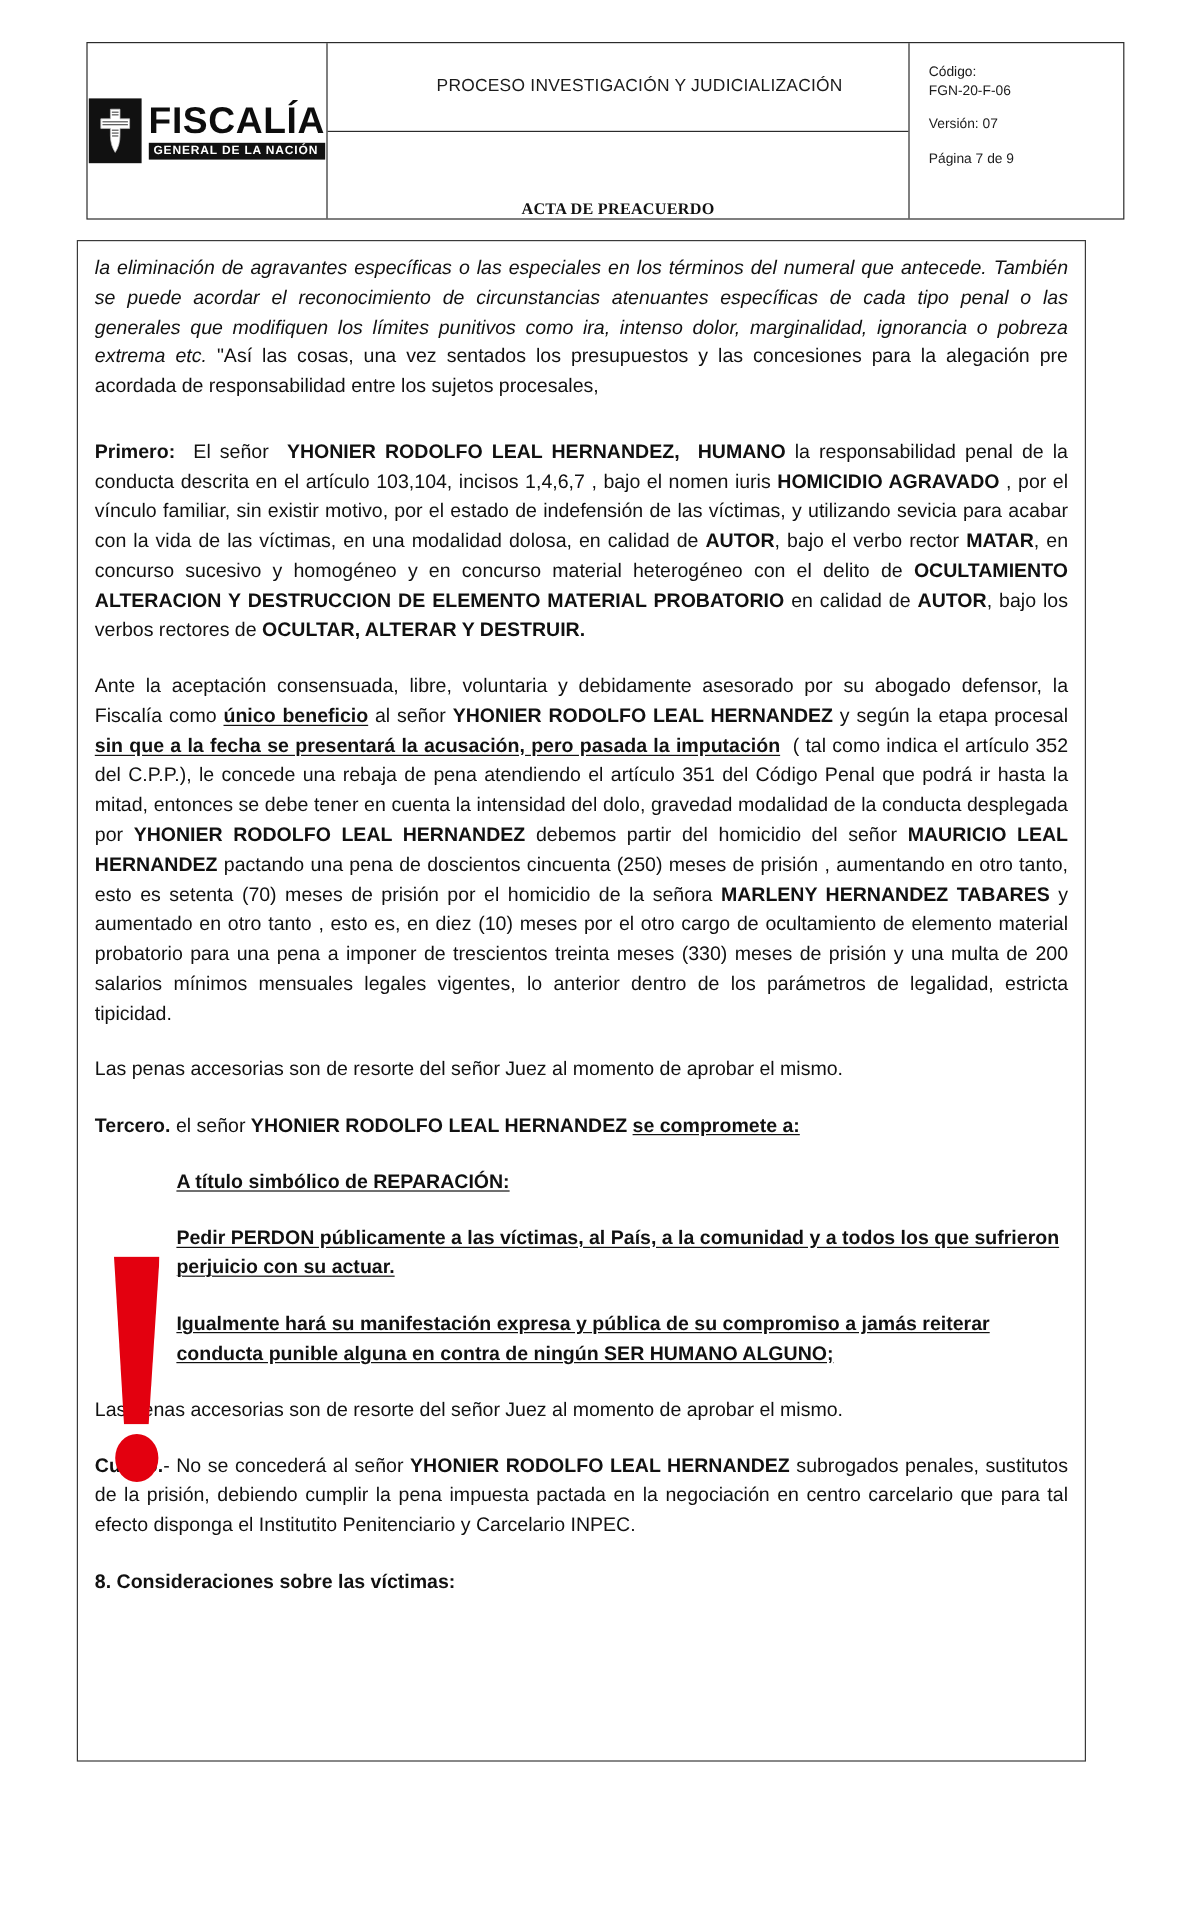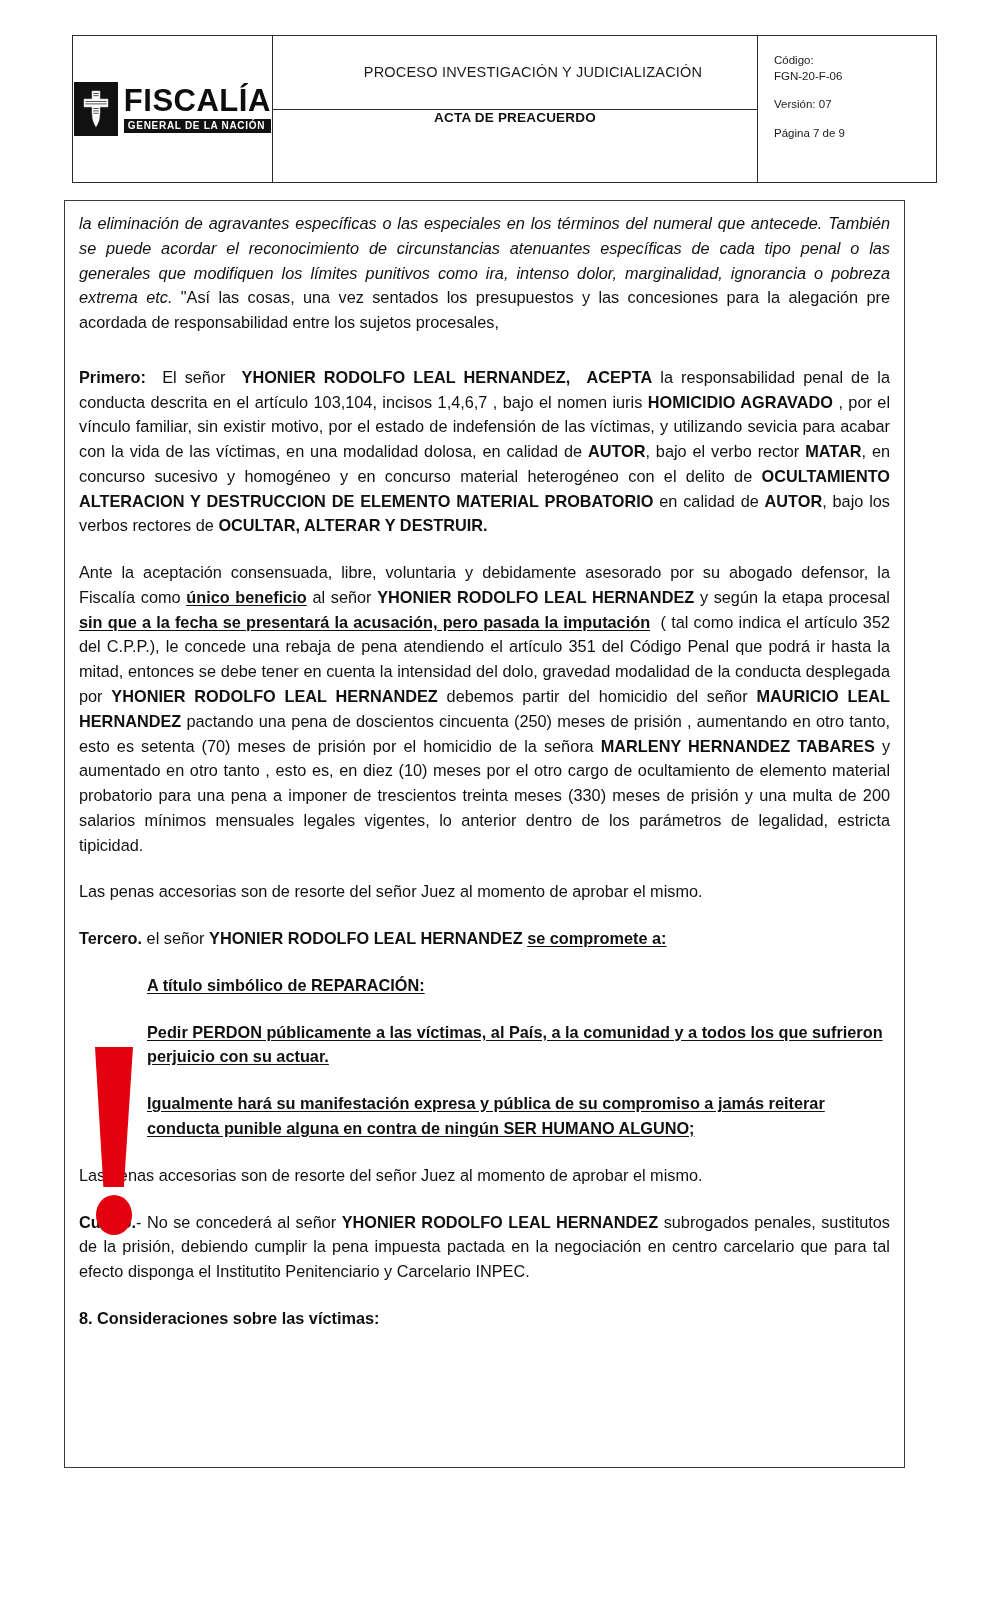--- a/index.html
+++ b/index.html
@@ -45,21 +45,21 @@
   .hdr-mid{
     flex:1;display:flex;flex-direction:column;
     border-right:1.5px solid #2b2b2b;box-sizing:border-box;
   }
   .hdr-mid-top{
     flex:1;display:flex;align-items:center;justify-content:center;
     border-bottom:1.5px solid #2b2b2b;box-sizing:border-box;
   }
   .hdr-mid-top span{font-size:14.5px;letter-spacing:.2px;color:#1b1b1b;padding-left:36px;}
   .hdr-mid-bot{
-    flex:1;display:flex;align-items:flex-start;justify-content:center;
+    flex:1;display:flex;align-items:flex-end;justify-content:center;font-family:Liberation Serif, serif;
   }
   .hdr-mid-bot span{font-size:13.5px;font-weight:bold;letter-spacing:.2px;color:#111;}
   .hdr-right{
     width:178px;box-sizing:border-box;
     padding:17px 0 0 16px;
     display:flex;flex-direction:column;gap:13px;
   }
   .hdr-right .kv{font-size:11.5px;line-height:1.35;color:#1b1b1b;}
   .hdr-right .kv b{font-weight:normal;}
   .kv .val{font-weight:normal;}
@@ -171,21 +171,21 @@
         <span class="ital">la eliminación de agravantes específicas o las especiales en los términos del numeral que antecede. También se puede acordar el reconocimiento de circunstancias atenuantes específicas de cada tipo penal o las generales que modifiquen los límites punitivos como ira, intenso dolor, marginalidad, ignorancia o pobreza extrema etc.</span>
         <span>"Así las cosas, una vez sentados los presupuestos y las concesiones para la alegación pre acordada de responsabilidad entre los sujetos procesales,</span>
       </p>
 
       <div class="gap-lg"></div>
 
       <p class="para">
         <b>Primero:</b>&nbsp;
         <span>El señor</span>&nbsp;
         <b>YHONIER RODOLFO LEAL HERNANDEZ,</b>&nbsp;
-        <b>ACEPTA</b>
+        <b>HUMANO</b>
         <span>la responsabilidad penal de la conducta descrita en el artículo 103,104, incisos 1,4,6,7 , bajo el nomen iuris</span>
         <b>HOMICIDIO AGRAVADO</b>
         <span>, por el vínculo familiar, sin existir motivo, por el estado de indefensión de las víctimas, y utilizando sevicia para acabar con la vida de las víctimas,  en una  modalidad dolosa, en calidad de</span>
         <b>AUTOR</b><span>, bajo el verbo rector</span>
         <b>MATAR</b><span>, en concurso sucesivo y homogéneo y en concurso material heterogéneo con el delito de</span>
         <b>OCULTAMIENTO ALTERACION Y DESTRUCCION DE ELEMENTO MATERIAL PROBATORIO</b>
         <span>en calidad de</span>
         <b>AUTOR</b><span>, bajo los verbos rectores de</span>
         <b>OCULTAR, ALTERAR Y DESTRUIR.</b>
       </p>

